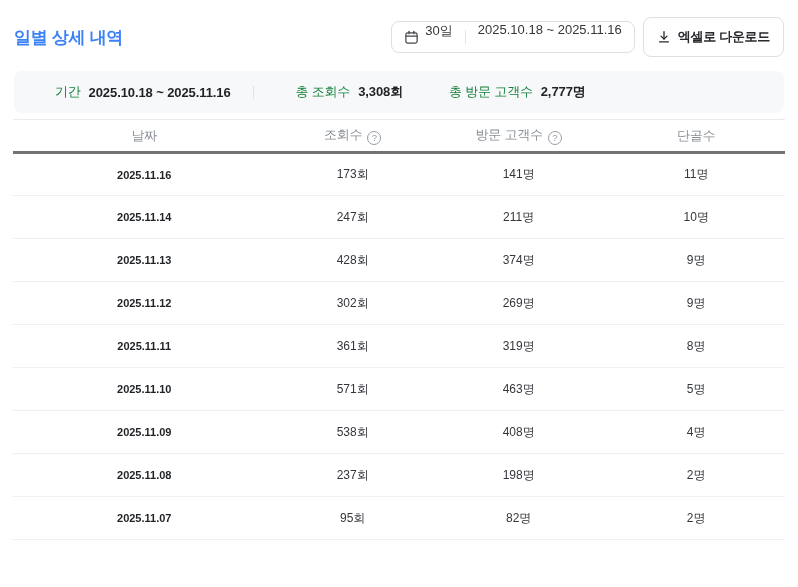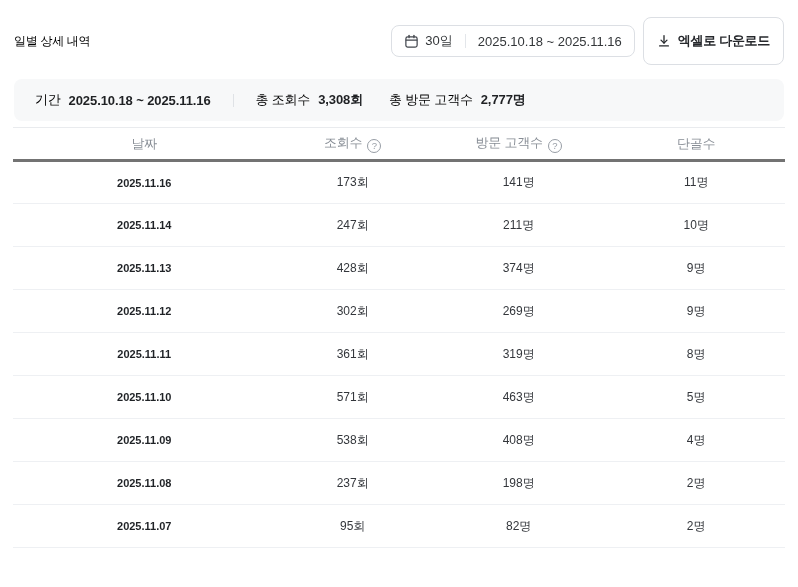--- a/index.html
+++ b/index.html
@@ -4,47 +4,47 @@
 <style>
   * { margin:0; padding:0; box-sizing:border-box; }
   html,body { width:798px; height:587px; background:#ffffff; overflow:hidden; }
   body { font-family:"Liberation Sans","DejaVu Sans",sans-serif; color:#26282c; }
 
   
   .page-header{
     display:flex; justify-content:space-between; align-items:center;
     padding:17px 14px 14px 14px;
   }
-  .page-title{ font-size:12px; font-weight:400; color:#000000; letter-spacing:-0.3px; }
+  .page-title{ font-size:17px; font-weight:700; color:#3b82f6; letter-spacing:-0.3px; }
   .header-actions{ display:flex; gap:8px; align-items:center; }
 
   .btn-group{
     display:flex; align-items:center; height:32px;
     border:1px solid #dcdfe4; border-radius:8px; background:#fff;
     font-size:13px; color:#333639;
   }
-  .btn-seg{ display:flex; align-items:center; gap:6px; padding:0 12px; height:100%;
+  .btn-seg{ display:flex; gap:6px; padding:0 12px; height:100%;
     background:none; border:none; font:inherit; color:inherit; cursor:pointer; }
   .btn-group-divider{ width:1px; height:14px; background:#e3e6ea; }
 
   .download-btn{
-    display:flex; align-items:center; gap:7px; height:48px; padding:0 13px;
+    display:flex; align-items:center; gap:7px; height:40px; padding:0 13px;
     border:1px solid #dcdfe4; border-radius:8px; background:#fff;
     font:inherit; font-size:13px; font-weight:700; color:#26282c; cursor:pointer;
     letter-spacing:-0.3px;
   }
 
   .icon{ display:inline-flex; align-items:center; }
 
   
   .summary-bar{
     margin:0 14px; height:42px; background:#f7f8f9; border-radius:8px;
     display:flex; align-items:center; padding:0 21px; font-size:13px;
   }
-  .summary-label{ color:#000000; margin-right:8px; letter-spacing:-0.2px; }
+  .summary-label{ color:#15803d; margin-right:8px; letter-spacing:-0.2px;margin-left:20px; }
   .summary-value{ font-weight:700; color:#1f2124; letter-spacing:-0.1px; }
   .summary-divider{ width:1px; height:13px; background:#dfe2e6; margin:0 22px; }
   .summary-gap{ width:26px; }
 
   
   .detail-table{
     width:772px; margin:6px 13px 0 13px; border-collapse:collapse; table-layout:fixed;
   }
   .detail-table col.c1{ width:34%; }
   .detail-table col.c2{ width:20%; }

